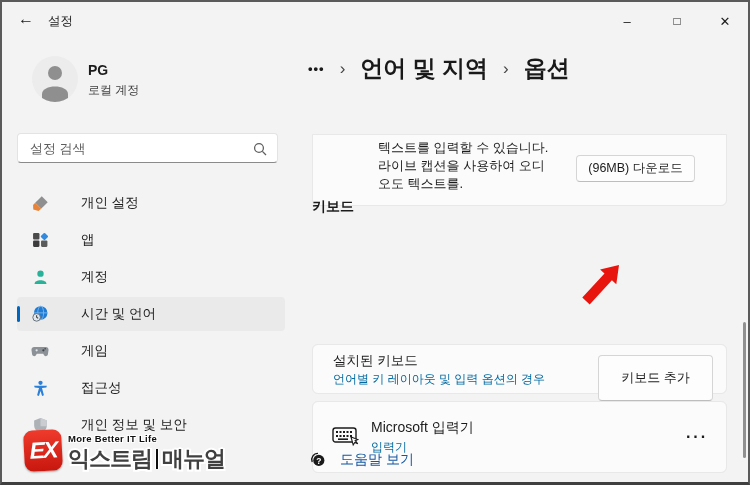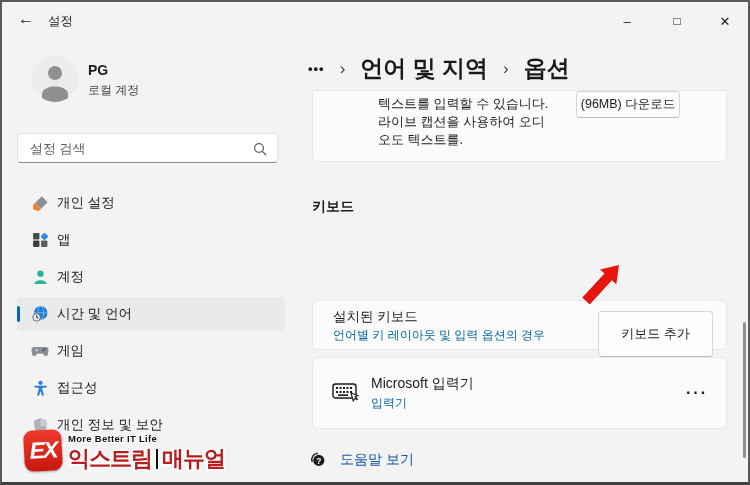--- a/index.html
+++ b/index.html
@@ -39,33 +39,34 @@
   .search-box input::placeholder { color:#5d5d5d; opacity:1; }
   .search-ico { position:absolute; right:10px; top:8px; }
 
   .nav-item {
     left:15px; width:268px; height:34px; border-radius:4px;
     display:flex; align-items:center; cursor:pointer; padding-left:14px;
   }
   .nav-item.selected { background:#eaeaea; }
   .nav-ind { position:absolute; left:0; top:9px; width:3px; height:16px; border-radius:2px; background:#0067c0; }
   .nav-ico { width:18px; height:18px; display:flex; align-items:center; justify-content:center; }
-  .nav-label { margin-left:8px; font-size:13.5px; }
+  .nav-label { margin-left:32px; font-size:13.5px; }
 
   
   .crumbbar { left:306px; top:48px; height:36px; display:flex; align-items:center; gap:15px; }
   .crumb-dots { font-size:13px; font-weight:700; letter-spacing:1px; color:#1b1b1b; cursor:pointer; }
   .crumb-sep { font-size:17px; color:#454545; padding-top:1px; }
   .crumb-big { font-size:23px; font-weight:600; color:#191919; cursor:pointer; white-space:nowrap; }
 
   
   .card {
     left:310px; width:415px; background:#fbfbfb;
     border:1px solid #e8e8e8; border-radius:6px;
     box-shadow:0 0 1px rgba(0,0,0,0.03);
+    margin-top:44px;
   }
   .btn {
     position:absolute; background:#fdfdfd; border:1px solid #d5d5d5; border-bottom-color:#bdbdbd;
     border-radius:4px; font-size:12.5px; color:#1b1b1b; display:flex; align-items:center; justify-content:center;
     cursor:pointer; font-family:inherit;
   }
   .card-text { font-size:13px; line-height:18px; color:#1b1b1b; }
   .card-sub { font-size:12px; color:#0369a1; }
   .section-title { left:310px; top:196px; font-size:14px; font-weight:700; }
 
@@ -88,21 +89,21 @@
     box-shadow:0 1px 2px rgba(0,0,0,0.35);
   }
   .wm-badge span { color:#fff; font-size:23px; font-weight:800; font-style:italic; letter-spacing:-2px; }
   .wm-texts { margin-left:6px; padding-top:3px; }
   .wm-tag {
     font-size:9.5px; font-weight:700; color:#101010; letter-spacing:0.3px;
     text-shadow:-1px -1px 0 #fff,1px -1px 0 #fff,-1px 1px 0 #fff,1px 1px 0 #fff;
   }
   .wm-brand { display:flex; align-items:center; margin-top:0px; }
   .wm-brand b {
-    font-size:22px; font-weight:800; color:#b91c1c; letter-spacing:-1px;
+    font-size:22px; font-weight:800; color:#404040; letter-spacing:-1px;
     text-shadow:-2px -1px 0 #fff,2px -1px 0 #fff,-2px 2px 0 #fff,2px 2px 0 #fff,0 -2px 0 #fff,0 2px 0 #fff;
   }
   .wm-div { width:2px; height:20px; background:#0d0d0d; margin:0 4px; box-shadow:-1px 0 0 #fff,1px 0 0 #fff; }
 </style>
 </head>
 <body>
 
 <div id="app">
 
   <span class="abs back-btn">←</span>
@@ -214,21 +215,21 @@
     <span class="crumb-sep">›</span>
     <span class="crumb-big">옵션</span>
   </div>
 
   <div class="abs card" style="top:88px; height:72px; border-radius:0 0 6px 6px;">
     <div class="card-text" style="position:absolute; left:65px; top:4px;">
       <div>텍스트를 입력할 수 있습니다.</div>
       <div>라이브 캡션을 사용하여 오디</div>
       <div>오도 텍스트를.</div>
     </div>
-    <button class="btn" style="left:263px; top:0; width:104px; height:27px;">(96MB) 다운로드</button>
+    <button class="btn" style="left:263px; top:20px; width:119px; height:27px;">(96MB) 다운로드</button>
   </div>
 
   <div class="abs section-title">키보드</div>
 
 
   <div class="abs card" style="top:298px; height:50px;">
     <div class="card-text" style="position:absolute; left:20px; top:7px; font-size:13.5px;">설치된 키보드</div>
     <div class="card-sub" style="position:absolute; left:20px; top:26px;">언어별 키 레이아웃 및 입력 옵션의 경우</div>
     <button class="btn" style="left:285px; top:10px; width:115px; height:46px; font-size:13px;">키보드 추가</button>
   </div>

